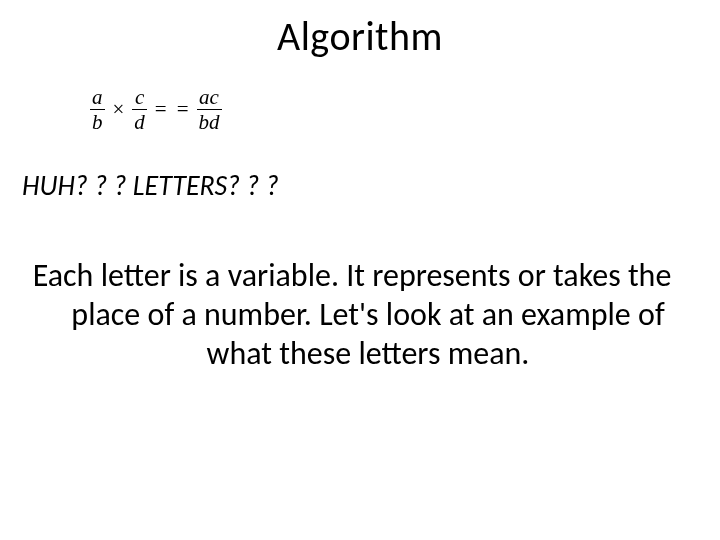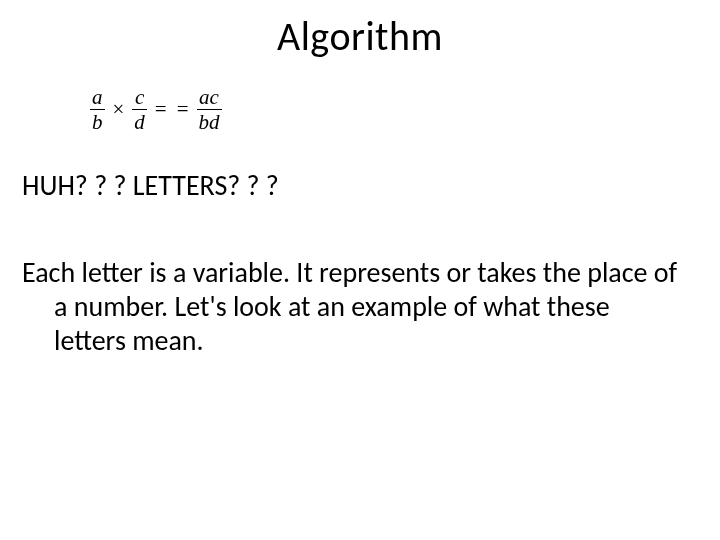--- a/index.html
+++ b/index.html
@@ -56,28 +56,30 @@
   }
   .op {
     font-style: normal;
     padding: 0 2px;
   }
   .huh {
     position: absolute;
     top: 168px;
     left: 22px;
     font-size: 28px;
+    font-style: italic;
   }
   .body {
     position: absolute;
     top: 256px;
     left: 22px;
     width: 660px;
-    font-size: 28px;
+    font-size: 32px;
     line-height: 1.22;
+    text-align: center;
   }
   .body .indent {
     display: block;
     padding-left: 32px;
     text-indent: -32px;
   }
 </style>
 </head>
 <body>
 

